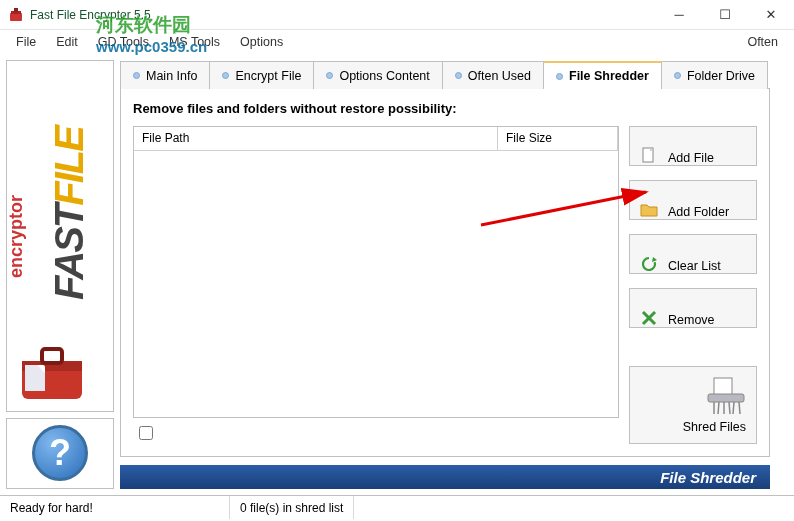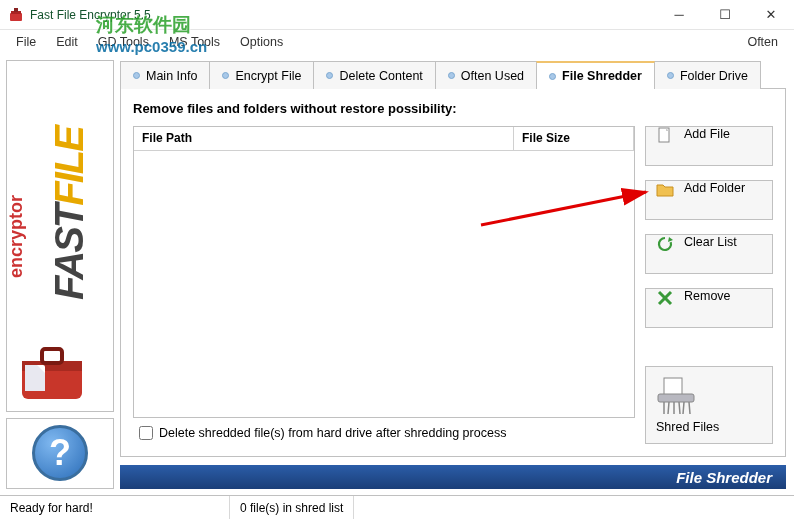--- a/index.html
+++ b/index.html
@@ -20,41 +20,41 @@
 .logo-panel { width: 108px; height: 356px; border: 1px solid #c0c0c0; position: relative; background: #fff; overflow: hidden; }
 .logo-rot { position: absolute; transform: rotate(-90deg); transform-origin: center; left: -108px; top: 130px; width: 340px; text-align: center; }
 .logo-fast { font-size: 40px; font-weight: 900; letter-spacing: -2px; color: #444; font-style: italic; }
 .logo-file { font-size: 40px; font-weight: 900; letter-spacing: -2px; color: #e7a800; font-style: italic; }
 .logo-enc { position: absolute; transform: rotate(-90deg); left: -32px; top: 165px; font-size: 18px; font-weight: 700; color: #c33; }
 .bag { position: absolute; bottom: 8px; left: 10px; width: 70px; height: 60px; }
 
 .help-panel { width: 108px; height: 72px; border: 1px solid #c0c0c0; display: flex; align-items: center; justify-content: center; background: #fff; }
 .help-btn { width: 56px; height: 56px; border-radius: 50%; background: radial-gradient(circle at 35% 30%, #7fb8f0, #2b6db8); border: 3px solid #3a6e9e; display: flex; align-items: center; justify-content: center; color: #fff; font-size: 36px; font-weight: bold; }
 
-.rightcol { flex: 1; padding: 6px 8px 6px 4px; display: flex; flex-direction: column; }
+.rightcol { flex: 1; padding: 6px 24px 6px 4px; display: flex; flex-direction: column; }
 .tabs { display: flex; height: 28px; font-size: 12.5px; }
 .tab { display: flex; align-items: center; padding: 0 12px; border: 1px solid #c0c0c0; border-bottom: none; background: #fff; margin-right: -1px; gap: 6px; position: relative; top: 1px; }
 .tab.inactive { background: #f6f6f6; border-top: 1px solid #c0c0c0; }
 .tab.active { background: #fff; z-index: 2; font-weight: 600; border-top: 2px solid #f0c36d; }
 .tab .dot { width: 7px; height: 7px; border-radius: 50%; background: #a8c8e8; border: 1px solid #7da8d0; }
 
 .panel { flex: 1; border: 1px solid #c0c0c0; background: #fff; padding: 12px; display: flex; flex-direction: column; }
 .heading { font-size: 13px; font-weight: bold; margin-bottom: 10px; }
 .listarea { display: flex; gap: 10px; flex: 1; }
 .listbox { flex: 1; border: 1px solid #c0c0c0; background: #fff; display: flex; flex-direction: column; }
 .cols { display: flex; border-bottom: 1px solid #d0d0d0; height: 24px; font-size: 12px; }
-.col { padding: 4px 8px; border-right: 1px solid #d0d0d0; font-weight: bold; }
+.col { padding: 4px 8px; border-right: 1px solid #d0d0d0; }
 .col.path { flex: 1; }
 .col.size { width: 120px; }
 .listbody { flex: 1; }
 .chkrow { padding: 8px 6px 4px; font-size: 12.5px; display: flex; align-items: center; gap: 6px; }
 .chkrow input { width: 14px; height: 14px; }
 
 .btncol { width: 128px; display: flex; flex-direction: column; gap: 14px; }
-.btn { height: 40px; border: 1px solid #c0c0c0; background: #f6f6f6; display: flex; align-items: flex-start; padding: 0 10px; gap: 10px; font-size: 12.5px; cursor: pointer; }
+.btn { height: 40px; border: 1px solid #c0c0c0; background: #f6f6f6; display: flex; align-items: flex-end; padding: 0 10px; gap: 10px; font-size: 12.5px; cursor: pointer; }
 .btn .icn { width: 18px; height: 18px; display: flex; align-items: center; justify-content: center; }
 .btn.large { height: 78px; flex-direction: column; justify-content: center; gap: 4px; margin-top: auto; }
 .shredder-img { width: 40px; height: 40px; }
 
 .footerbar { margin-top: 8px; height: 24px; background: linear-gradient(#2b5da8, #1a3e78); color: #fff; font-weight: bold; font-style: italic; font-size: 15px; display: flex; align-items: center; justify-content: flex-end; padding: 0 14px; }
 
 .statusbar { height: 24px; border-top: 1px solid #c0c0c0; display: flex; align-items: center; font-size: 12px; }
 .status-cell { padding: 0 10px; border-right: 1px solid #d8d8d8; height: 100%; display: flex; align-items: center; }
 .status-cell.first { width: 230px; }
 
@@ -116,21 +116,21 @@
       <div class="tab inactive">
           <span class="dot"></span>
           <span>Main Info</span>
         </div>
       <div class="tab inactive">
           <span class="dot"></span>
           <span>Encrypt File</span>
         </div>
       <div class="tab inactive">
           <span class="dot"></span>
-          <span>Delete Content</span>
+          <span>Options Content</span>
         </div>
       <div class="tab inactive">
           <span class="dot"></span>
           <span>Often Used</span>
         </div>
       <div class="tab active">
           <span class="dot"></span>
           <span>File Shredder</span>
         </div>
       <div class="tab inactive">
@@ -145,21 +145,20 @@
         <div style="flex:1;display:flex;flex-direction:column;">
           <div class="listbox">
             <div class="cols">
               <div class="col path">File Path</div>
               <div class="col size">File Size</div>
             </div>
             <div class="listbody"></div>
           </div>
           <label class="chkrow">
             <input type="checkbox" style="">
-            <span>Delete shredded file(s) from hard drive after shredding process</span>
           </label>
         </div>
         <div class="btncol">
           <div class="btn">
             <span class="icn">
                 <svg viewBox="0 0 18 18" width="18" height="18">
                   <rect x="3" y="1" width="10" height="14" fill="#fff" stroke="#888"></rect>
                   <polygon points="10,1 13,4 10,4" fill="#ccc"></polygon>
                 </svg>
               </span>

